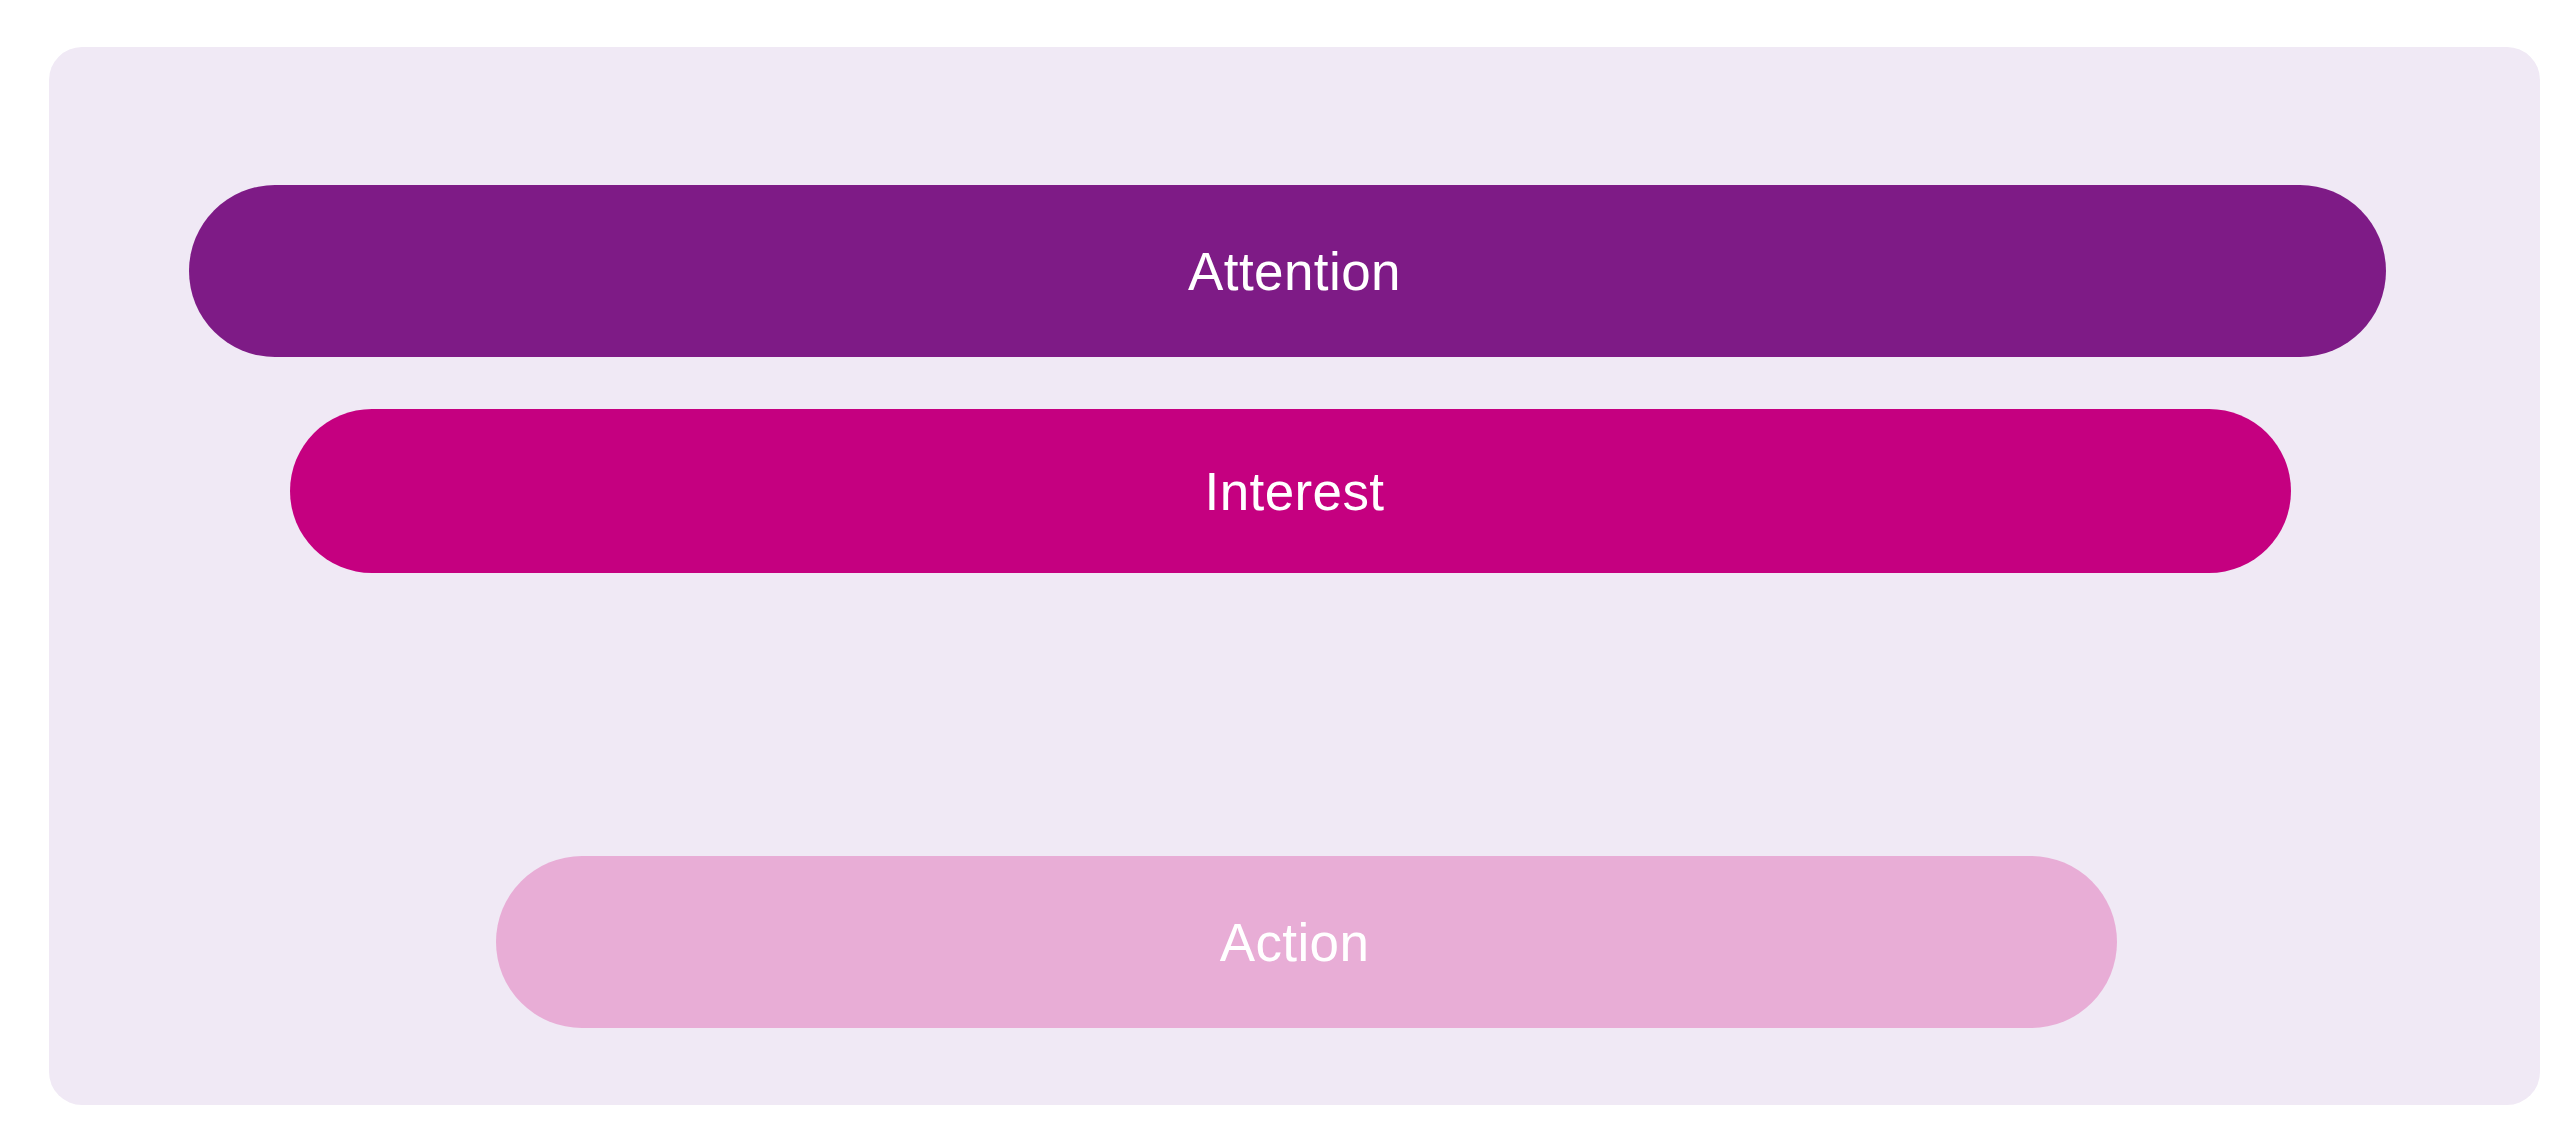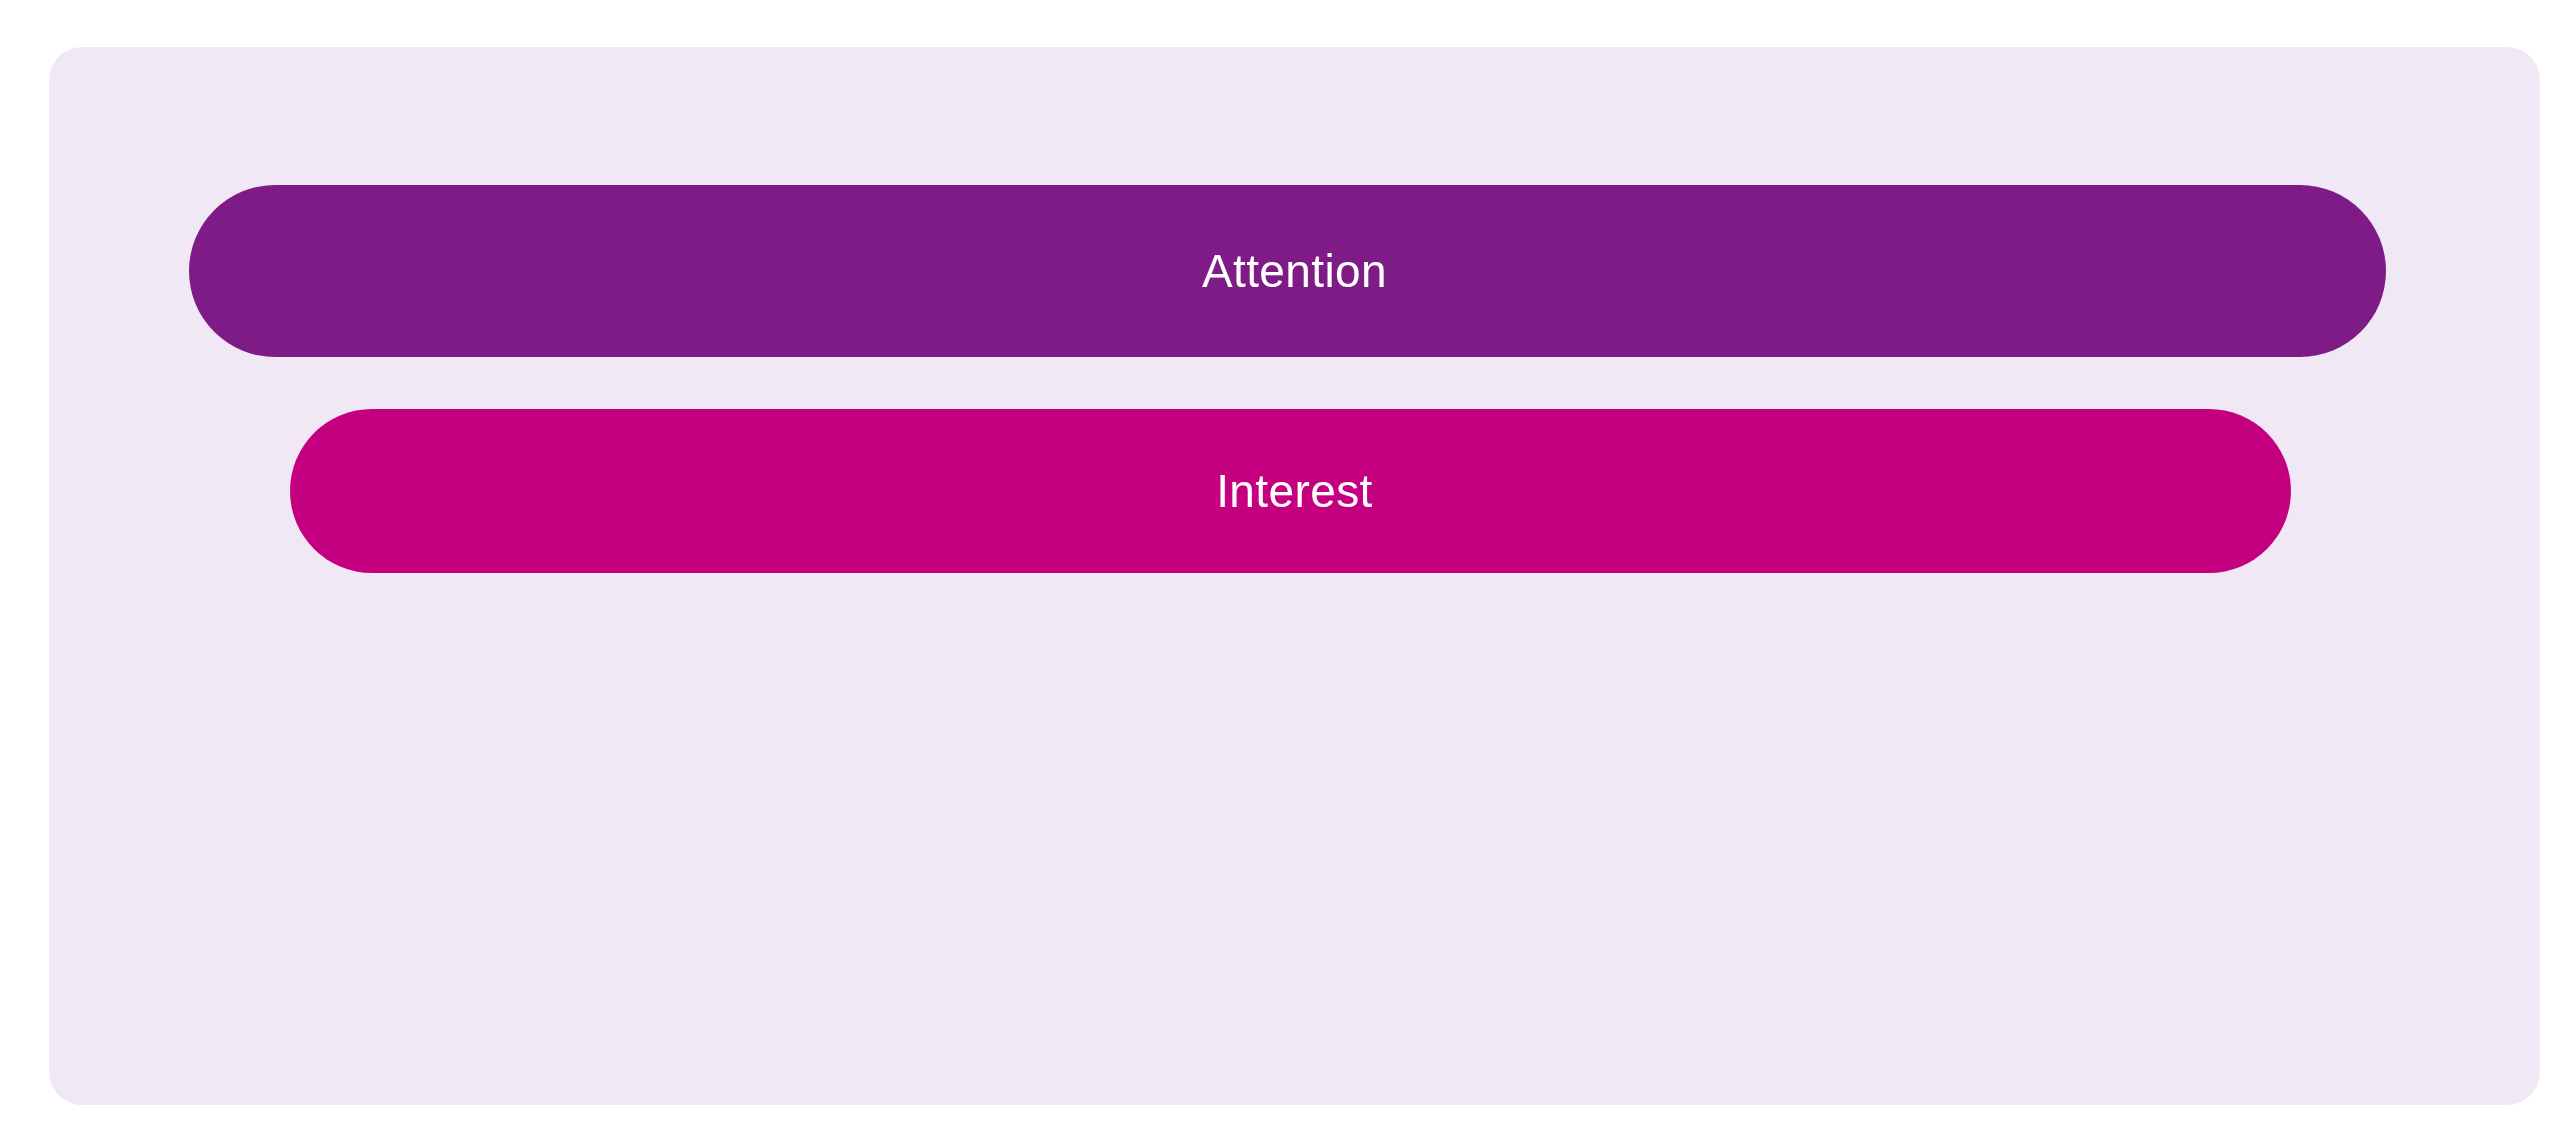--- a/index.html
+++ b/index.html
@@ -37,21 +37,21 @@
     display: flex;
     align-items: center;
     justify-content: center;
     border-radius: 8242px;
     box-sizing: border-box;
   }
 
   .funnel-stage-label {
     color: #ffffff;
     font-family: "Liberation Sans", sans-serif;
-    font-size: 46px;
+    font-size: 53px;
     font-weight: 300;
     line-height: 1;
     letter-spacing: 0.4px;
     white-space: nowrap;
     -webkit-font-smoothing: antialiased;
   }
 
   
   .funnel-stage-label-wrap {
     position: absolute;
@@ -78,16 +78,21 @@
       </div>
     </div>
 
     <div class="funnel-stage" style="left:241px; top:362px; width:2001px; height:164px; background:#C50080;">
       <div class="funnel-stage-label-wrap" style="left:-241px;">
         <span class="funnel-stage-label">Interest</span>
       </div>
     </div>
 
 
+    <div class="funnel-stage" style="left:447px; top:809px; width:1621px; height:172px; background:#E8ADD6;">
+      <div class="funnel-stage-label-wrap" style="left:-447px;">
+        <span class="funnel-stage-label">Action</span>
+      </div>
+    </div>
 
   </div>
 </div>
 
 
 </body></html>

